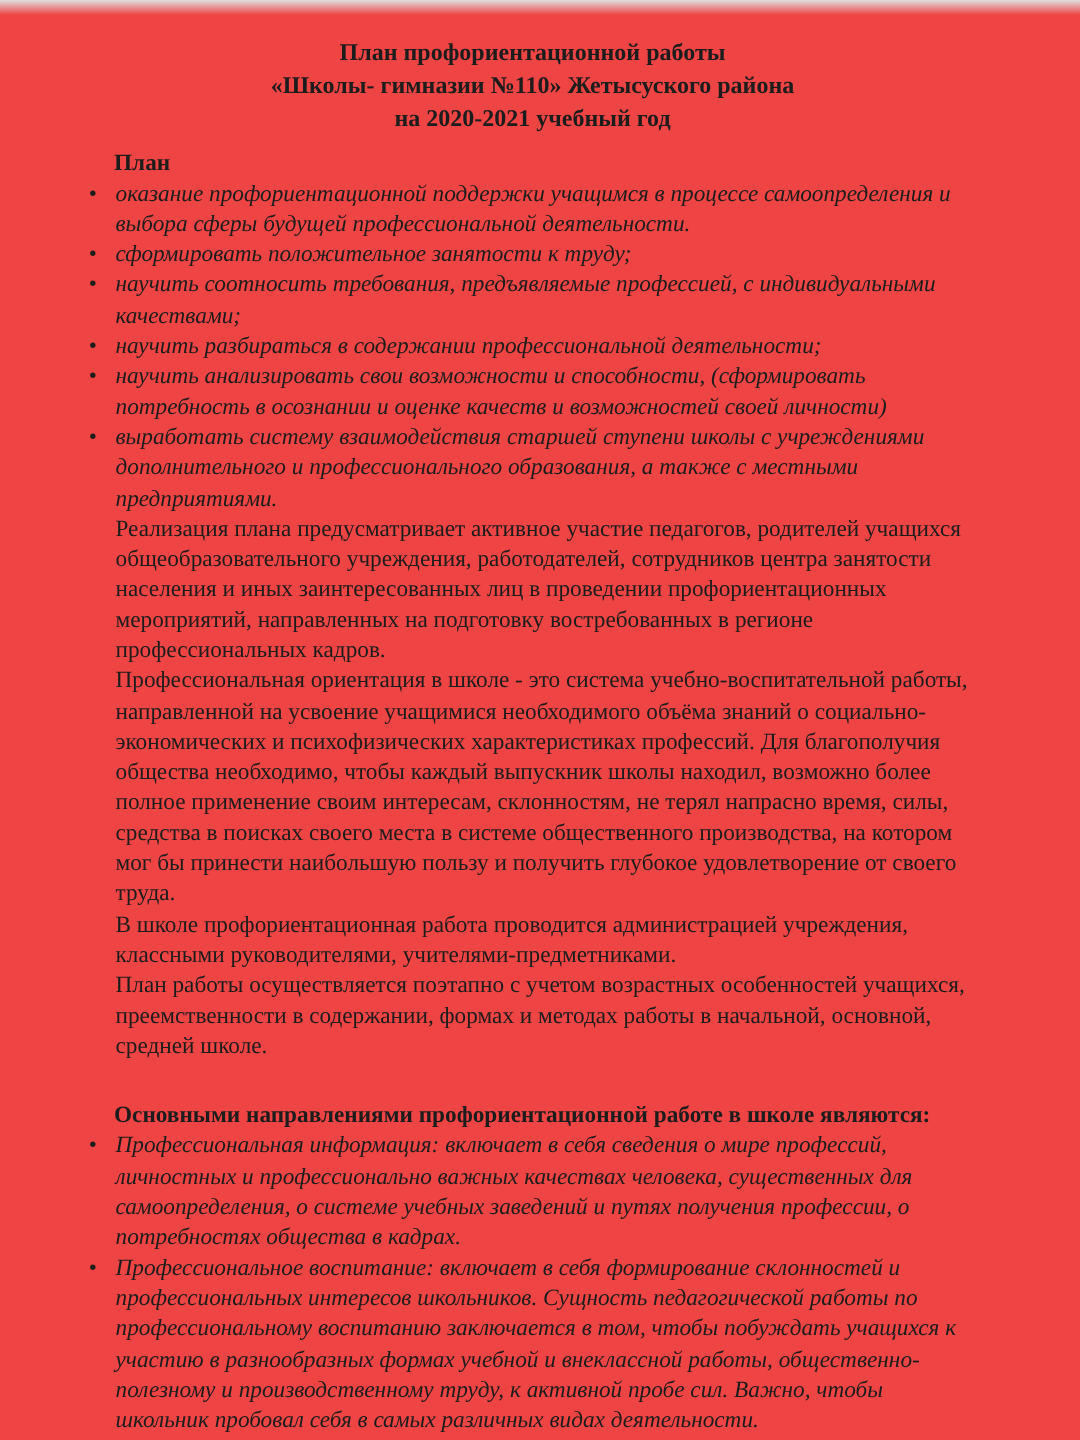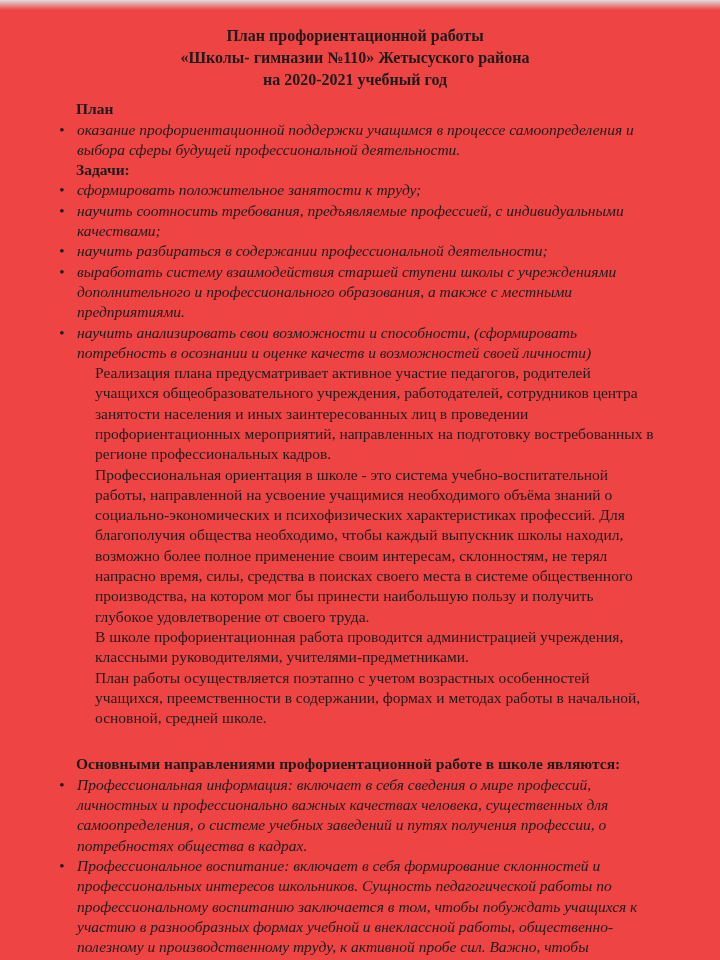--- a/index.html
+++ b/index.html
@@ -27,21 +27,21 @@
   .title-gap { height: 9px; }
   .heading { font-weight: bold; margin-left: 20px; }
   .bullets { }
   .bullet-item { position: relative; padding-left: 21px; font-style: italic; }
   .bullet-item::before {
     content: "\2022";
     position: absolute;
     left: 3px;
     top: 0;
   }
-  .para { margin-left: 39px; }
+  .para { margin-left: 21px; }
   .section-gap { height: 26px; }
 </style>
 </head>
 <body>
 
 <div class="page">
   <div class="top-edge"></div>
   <div class="content">
 
     <div class="title">
@@ -53,29 +53,28 @@
 
     <div class="title-gap"></div>
 
     <div class="heading">План</div>
 
     <div class="bullets">
 
     <div class="bullet-item">оказание профориентационной поддержки учащимся в процессе самоопределения и выбора сферы будущей профессиональной деятельности.</div>
       </div>
 
-    <div class="heading">Задачи:</div>
 
     <div class="bullets">
 
     <div class="bullet-item">сформировать положительное занятости к труду;</div>
         <div class="bullet-item">научить соотносить требования, предъявляемые профессией, с индивидуальными качествами;</div>
         <div class="bullet-item">научить разбираться в содержании профессиональной деятельности;</div>
+        <div class="bullet-item">научить анализировать свои возможности и способности, (сформировать потребность в осознании и оценке качеств и возможностей своей личности)</div>
         <div class="bullet-item">выработать систему взаимодействия старшей ступени школы с учреждениями дополнительного и профессионального образования, а также с местными предприятиями.</div>
-        <div class="bullet-item">научить анализировать свои возможности и способности, (сформировать потребность в осознании и оценке качеств и возможностей своей личности)</div>
       </div>
 
     <div class="paragraphs">
 
     <div class="para">Реализация плана предусматривает активное участие педагогов, родителей учащихся общеобразовательного учреждения, работодателей, сотрудников центра занятости населения и иных заинтересованных лиц в проведении профориентационных мероприятий, направленных на подготовку востребованных в регионе профессиональных кадров.</div>
         <div class="para">Профессиональная ориентация в школе - это система учебно-воспитательной работы, направленной на усвоение учащимися необходимого объёма знаний о социально-экономических и психофизических характеристиках профессий. Для благополучия общества необходимо, чтобы каждый выпускник школы находил, возможно более полное применение своим интересам, склонностям, не терял напрасно время, силы, средства в поисках своего места в системе общественного производства, на котором мог бы принести наибольшую пользу и получить глубокое удовлетворение от своего труда.</div>
         <div class="para">В школе профориентационная работа проводится администрацией учреждения, классными руководителями, учителями-предметниками.</div>
         <div class="para">План работы осуществляется поэтапно с учетом возрастных особенностей учащихся, преемственности в содержании, формах и методах работы в начальной, основной, средней школе.</div>
       </div>
 

